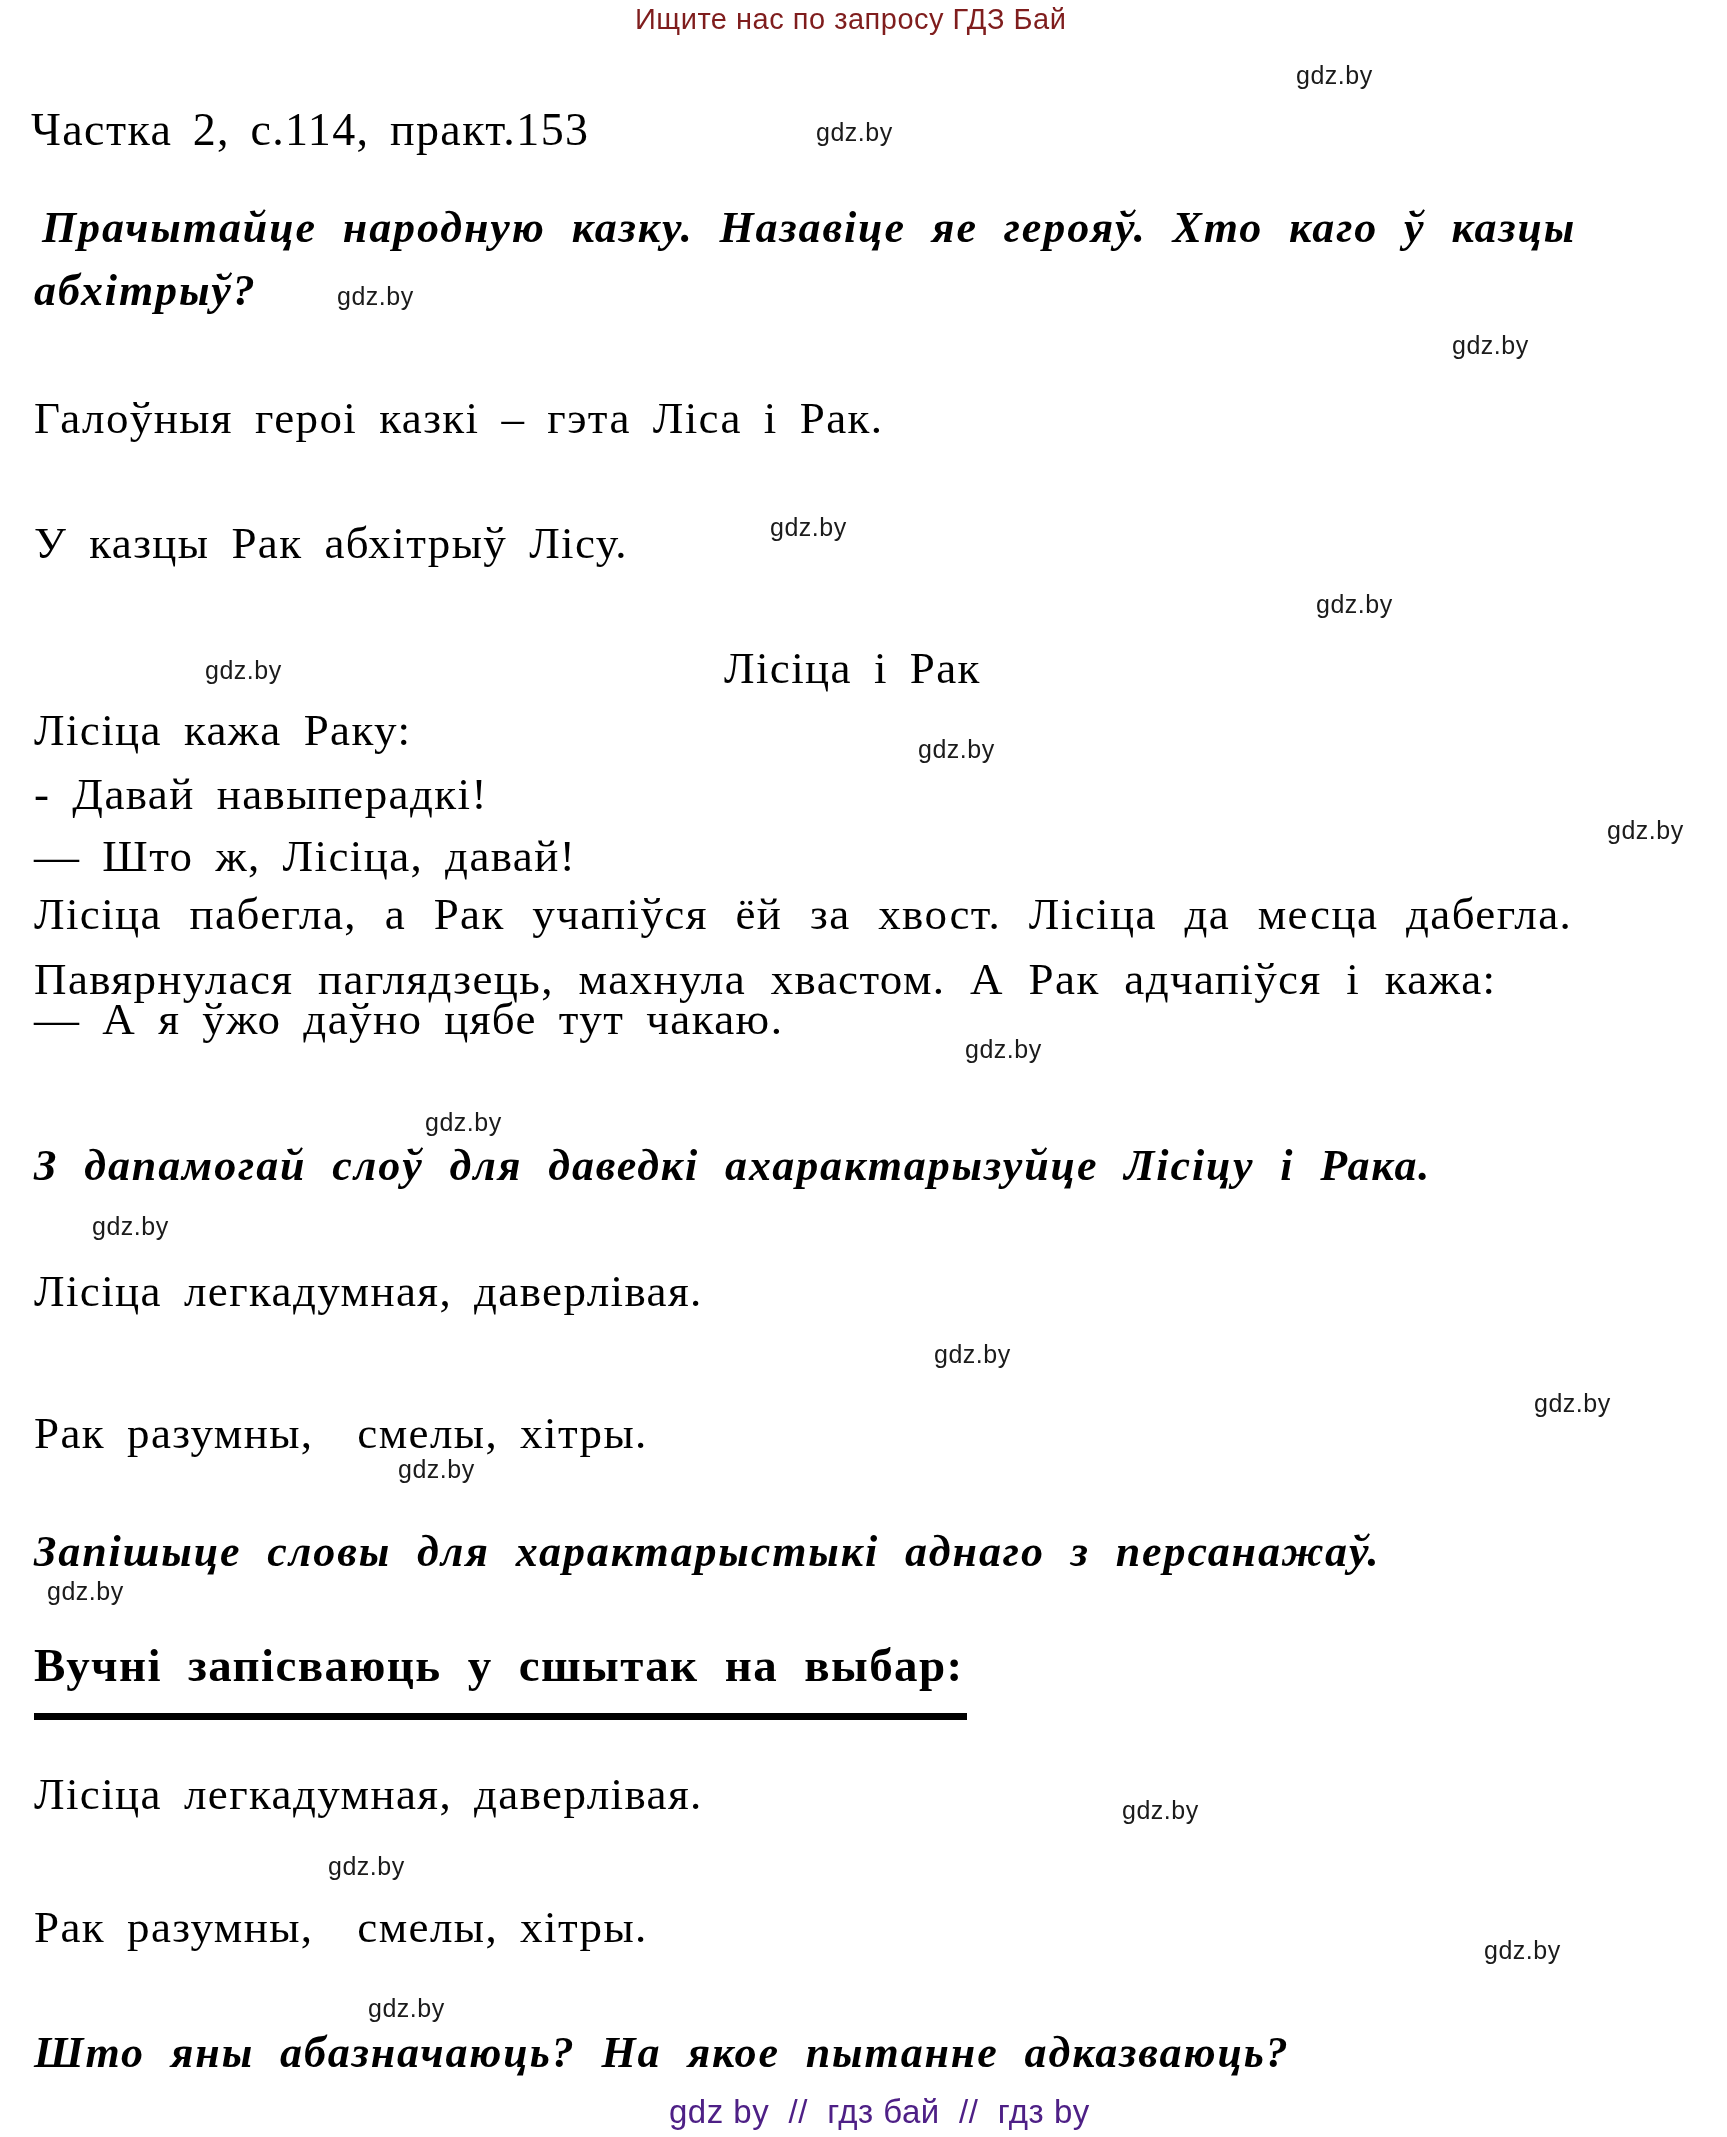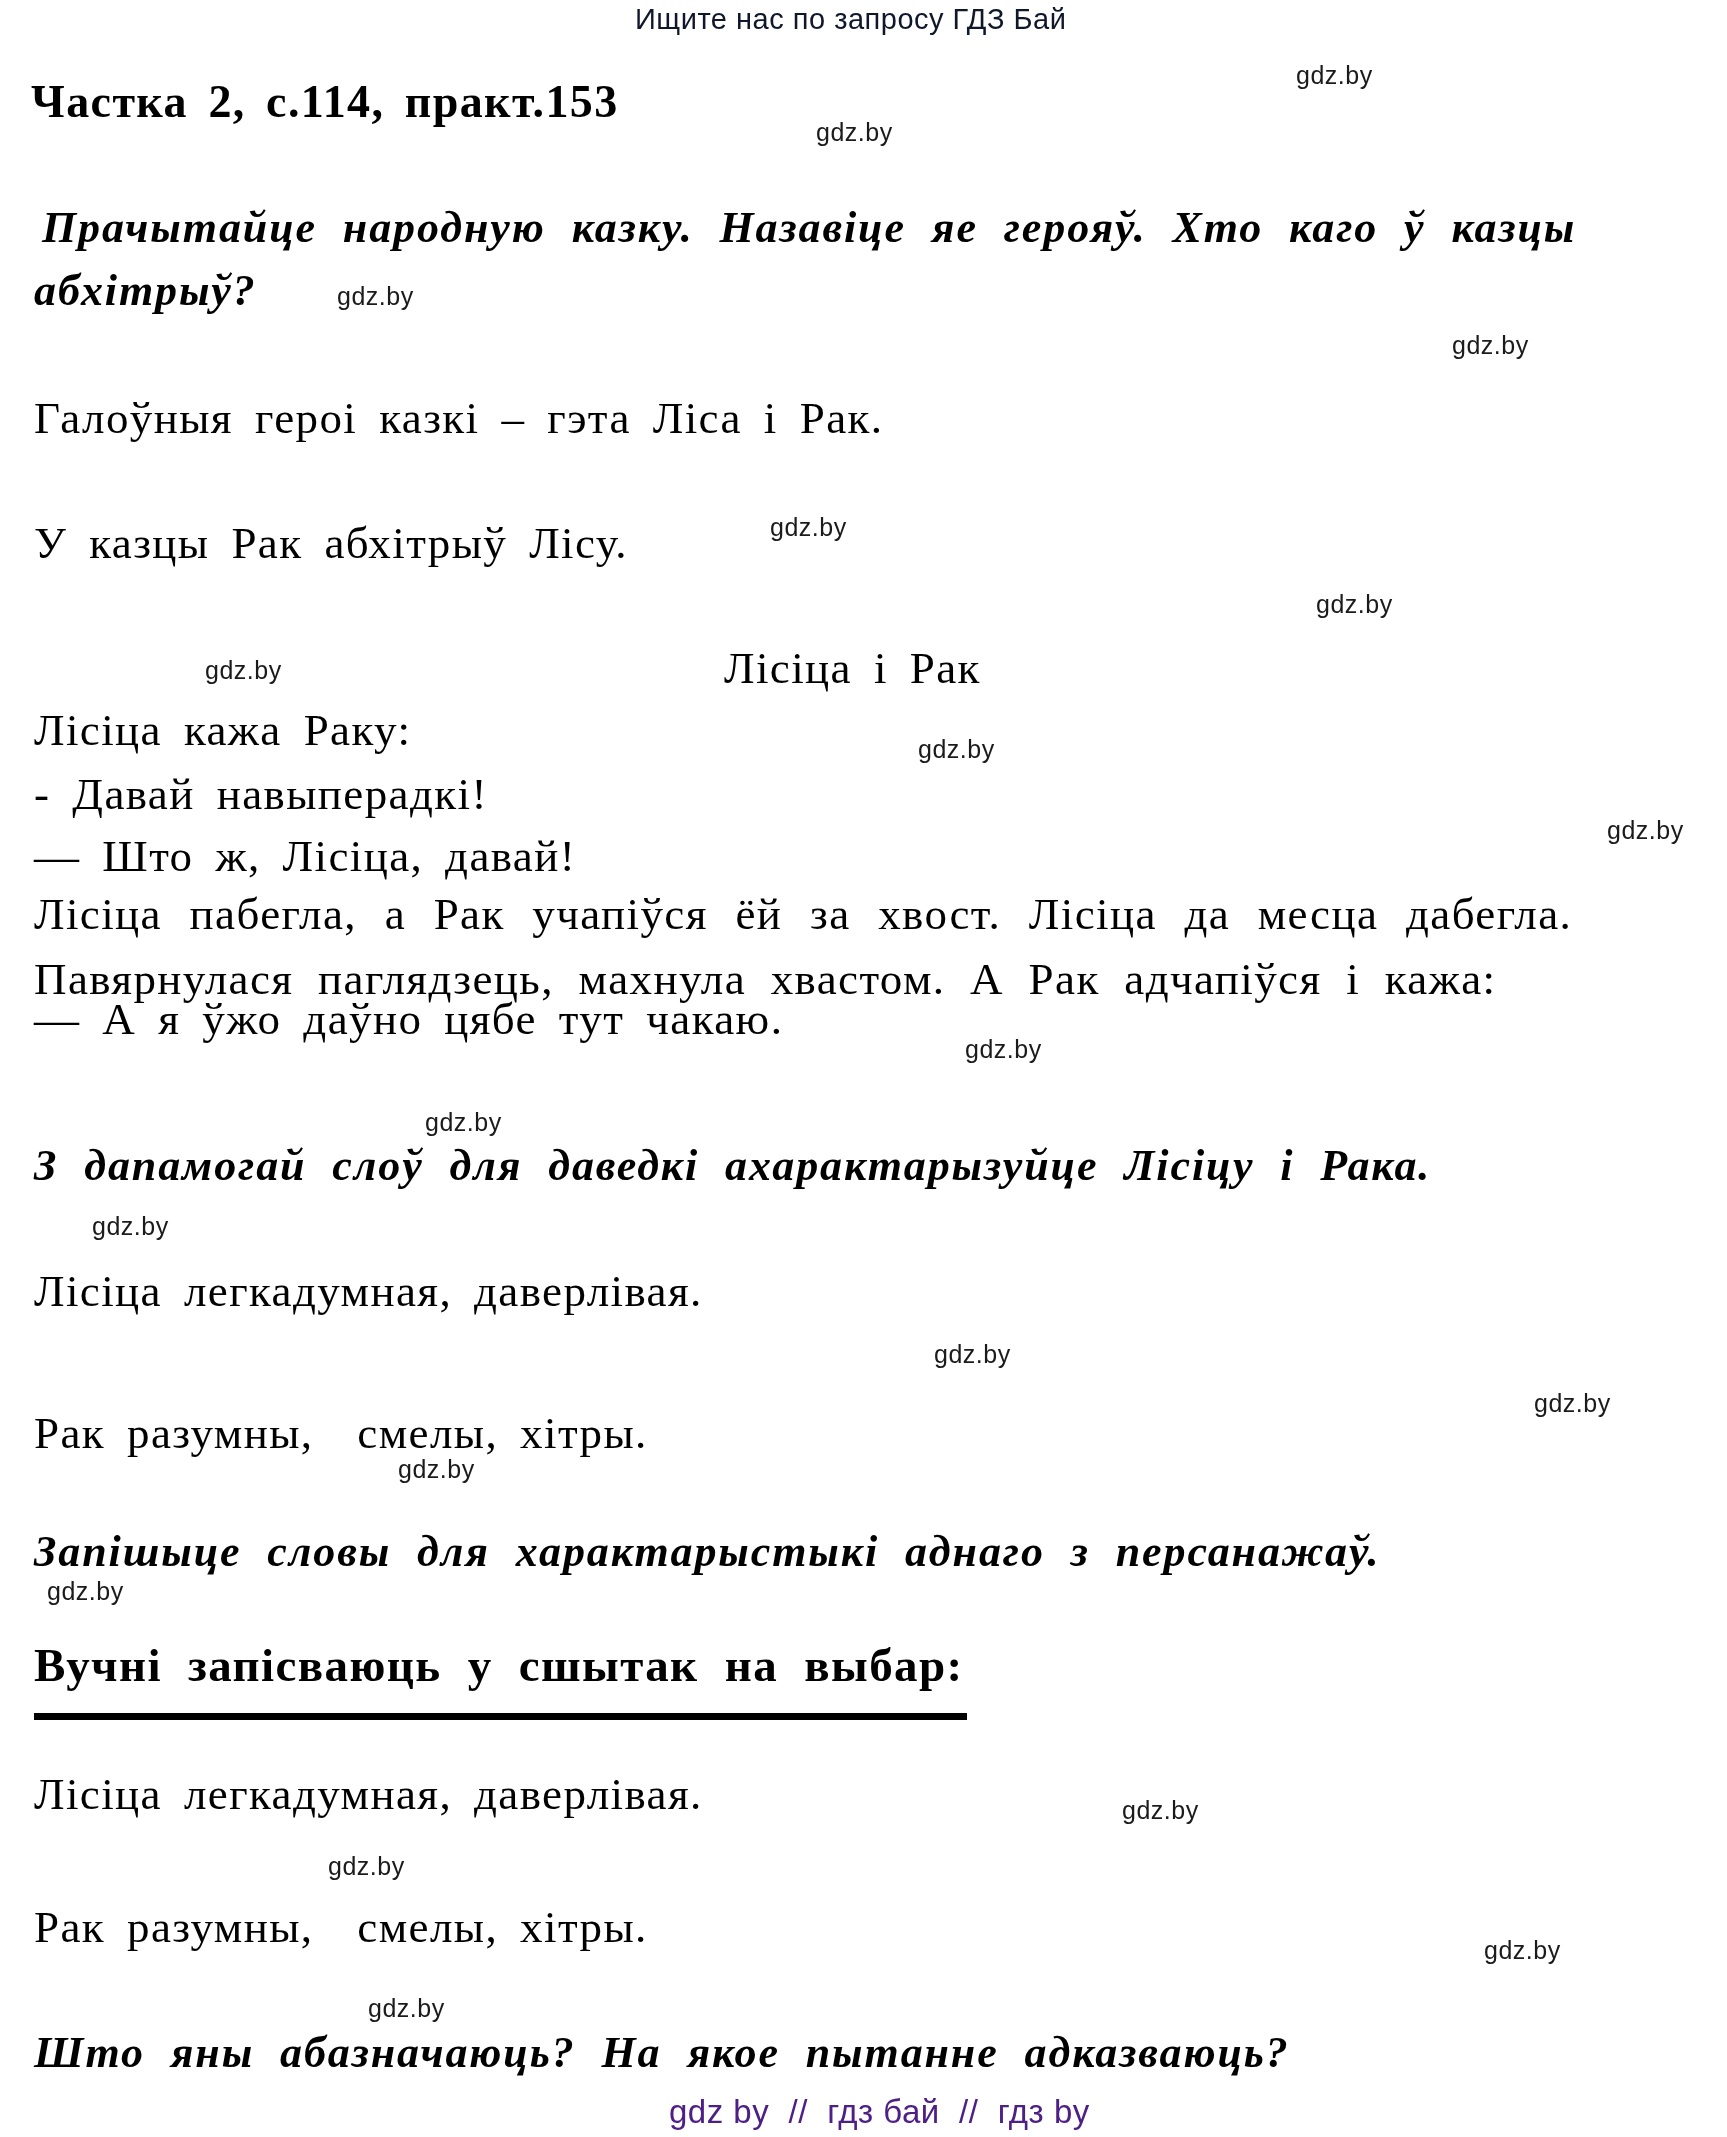--- a/index.html
+++ b/index.html
@@ -32,24 +32,25 @@
   .bi {
     font-family: "Liberation Serif", "DejaVu Serif", serif;
     font-weight: bold;
     font-style: italic;
     font-size: 44px;
     letter-spacing: 1.9px;
     word-spacing: 13px;
   }
   .pagetitle {
     font-family: "Liberation Serif", "DejaVu Serif", serif;
-    font-weight: bold;
+    font-weight: normal;
     font-size: 46px;
     letter-spacing: 1.4px;
     word-spacing: 7.5px;
+    margin-top: 28px;
   }
   .underlined {
     border-bottom: 7.5px solid #000;
     padding-bottom: 23px;
     padding-right: 3.7px;
   }
   
   .wm {
     font-family: "Liberation Sans", "DejaVu Sans", sans-serif;
     font-size: 25px;
@@ -66,21 +67,21 @@
     font-family: "Liberation Sans", "DejaVu Sans", sans-serif;
     font-size: 33px;
     letter-spacing: 0.5px;
   }
 </style>
 </head>
 <body>
 
 <div class="canvas">
 
-  <div class="t notice" style="left: 635px; top: 3.7px; color: #0f172a;">Ищите нас по запросу ГДЗ Бай</div>
+  <div class="t notice" style="left: 635px; top: 3.7px; color: #7f1d1d;">Ищите нас по запросу ГДЗ Бай</div>
 
   <div class="t wm" style="left:1296px; top:62px;">gdz.by</div>
   <div class="t wm" style="left:816px;  top:119px;">gdz.by</div>
   <div class="t wm" style="left:337px;  top:283px;">gdz.by</div>
   <div class="t wm" style="left:1452px; top:332px;">gdz.by</div>
   <div class="t wm" style="left:770px;  top:514px;">gdz.by</div>
   <div class="t wm" style="left:1316px; top:591px;">gdz.by</div>
   <div class="t wm" style="left:205px;  top:657px;">gdz.by</div>
   <div class="t wm" style="left:918px;  top:736px;">gdz.by</div>
   <div class="t wm" style="left:1607px; top:817px;">gdz.by</div>

